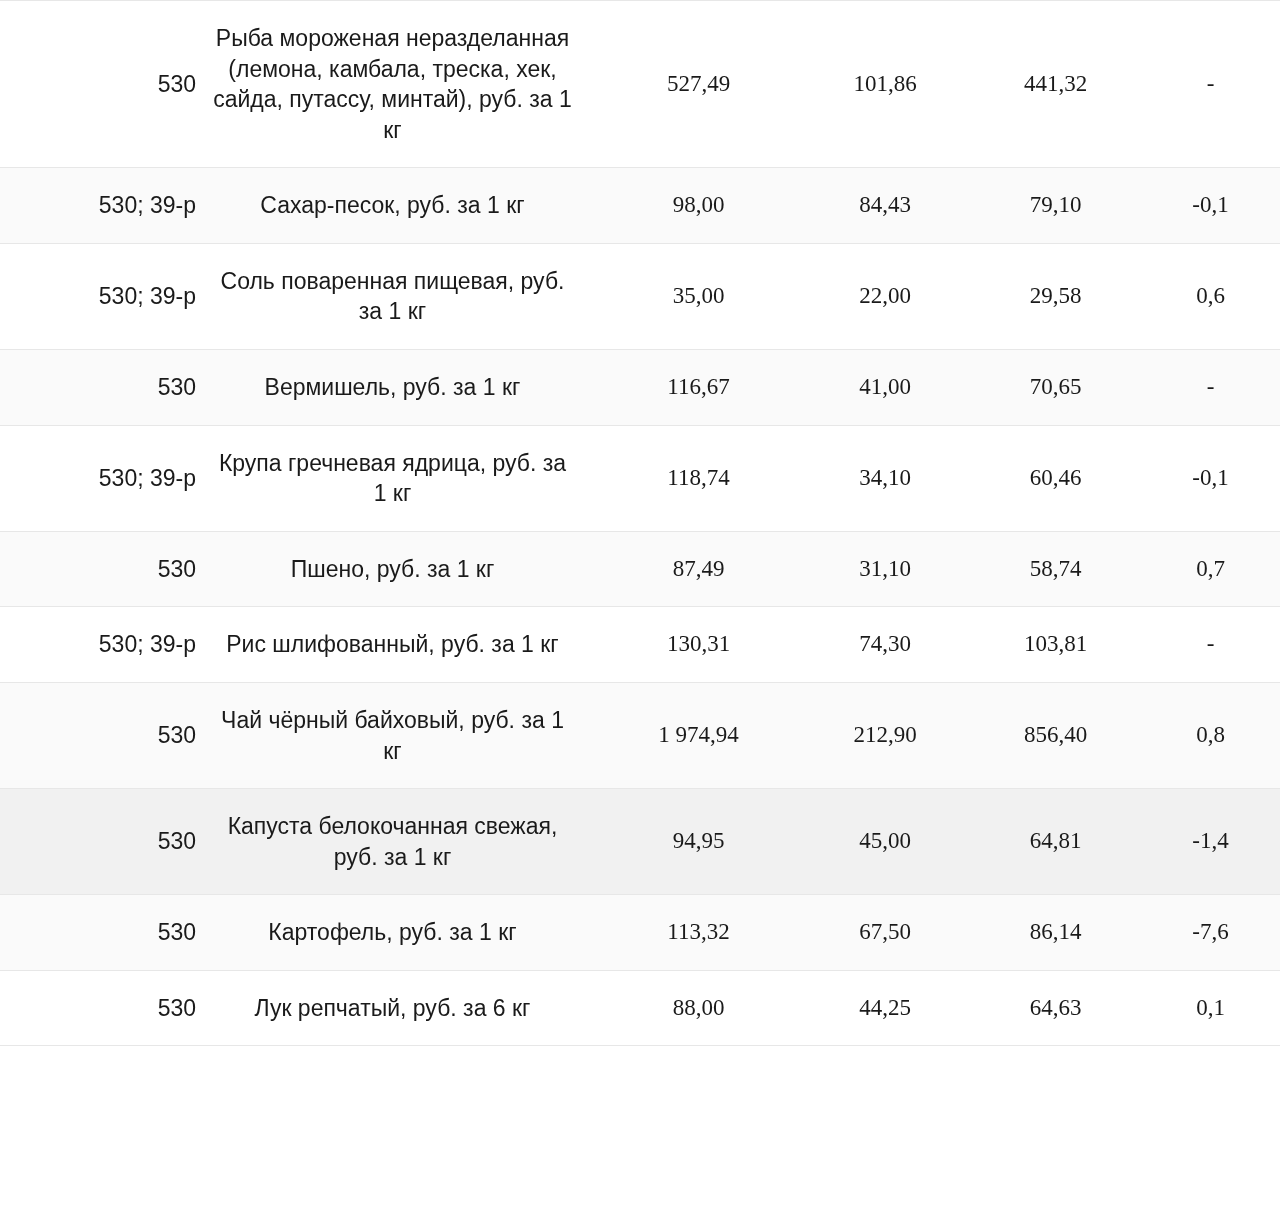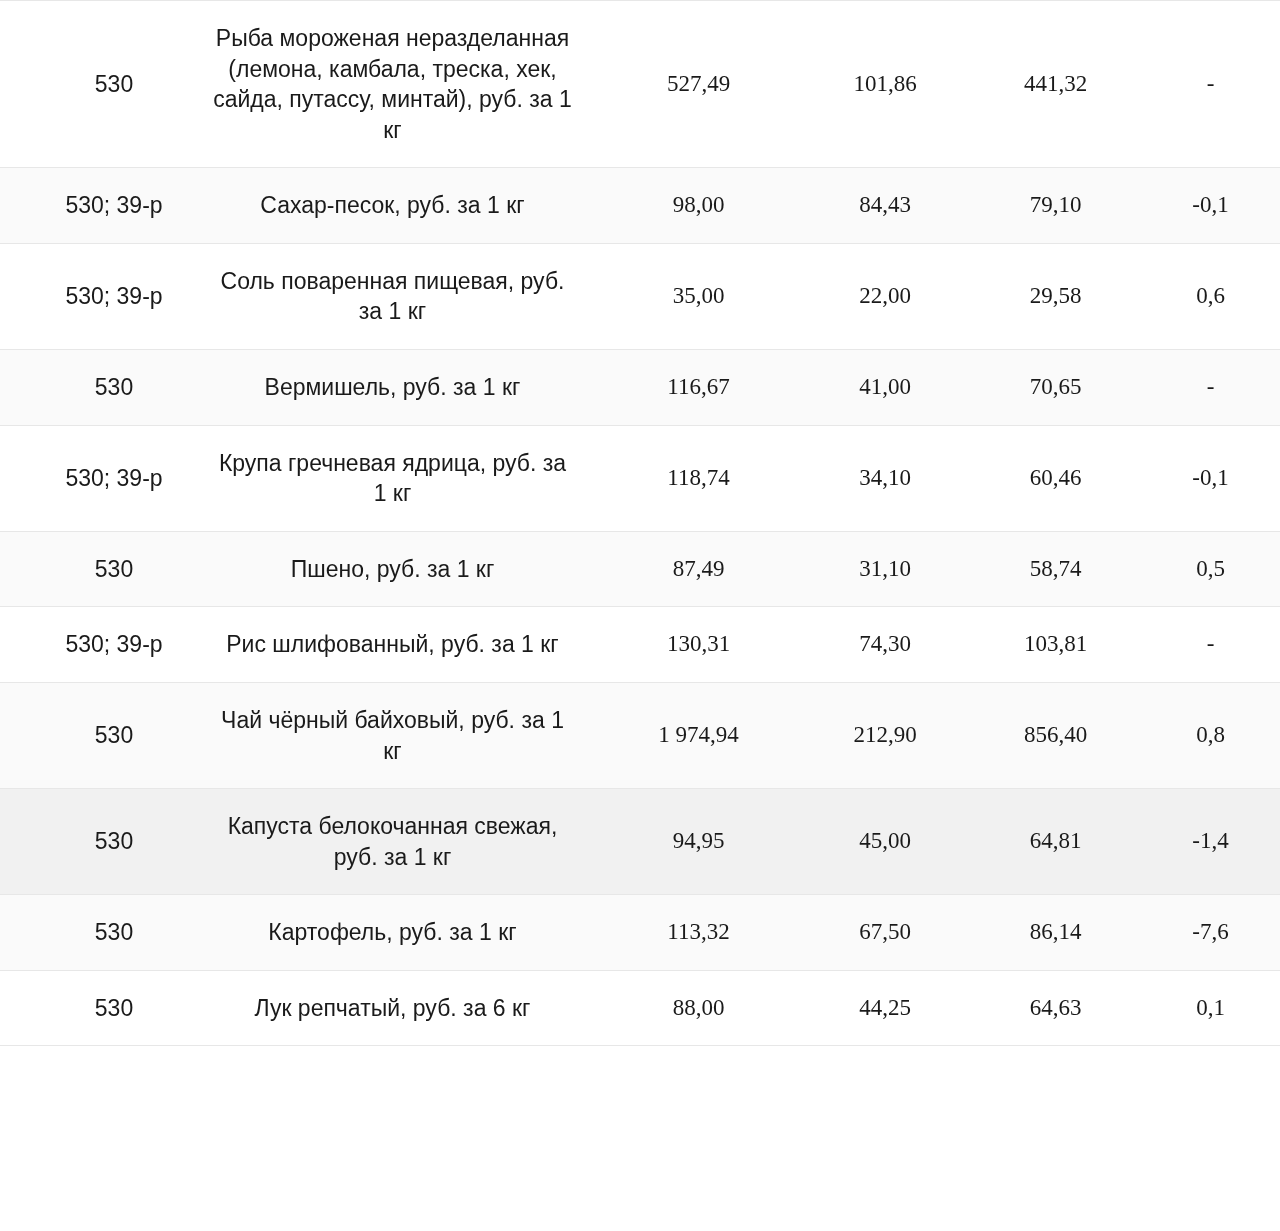--- a/index.html
+++ b/index.html
@@ -31,21 +31,21 @@
   }
   .price-table td {
     padding: 22px 16px;
     font-size: 23px;
     line-height: 1.33;
     vertical-align: middle;
     border: 0;
   }
   .price-table td.code {
     padding-left: 32px;
-    text-align: center;
+    text-align: right;
     white-space: nowrap;
   }
   .price-table td.name {
     padding-left: 0;
     padding-right: 24px;
     text-align: center;
   }
   .price-table td.num {
     text-align: center;
     white-space: nowrap;
@@ -107,21 +107,21 @@
         <td class="num">34,10</td>
         <td class="num">60,46</td>
         <td class="num">-0,1</td>
       </tr>
       <tr class="row-shade-b">
         <td class="code">530</td>
         <td class="name">Пшено, руб. за 1 кг</td>
         <td class="num">87,49</td>
         <td class="num">31,10</td>
         <td class="num">58,74</td>
-        <td class="num">0,5</td>
+        <td class="num">0,7</td>
       </tr>
       <tr class="row-shade-a">
         <td class="code">530; 39-р</td>
         <td class="name">Рис шлифованный, руб. за 1 кг</td>
         <td class="num">130,31</td>
         <td class="num">74,30</td>
         <td class="num">103,81</td>
         <td class="num">-</td>
       </tr>
       <tr class="row-shade-b">

